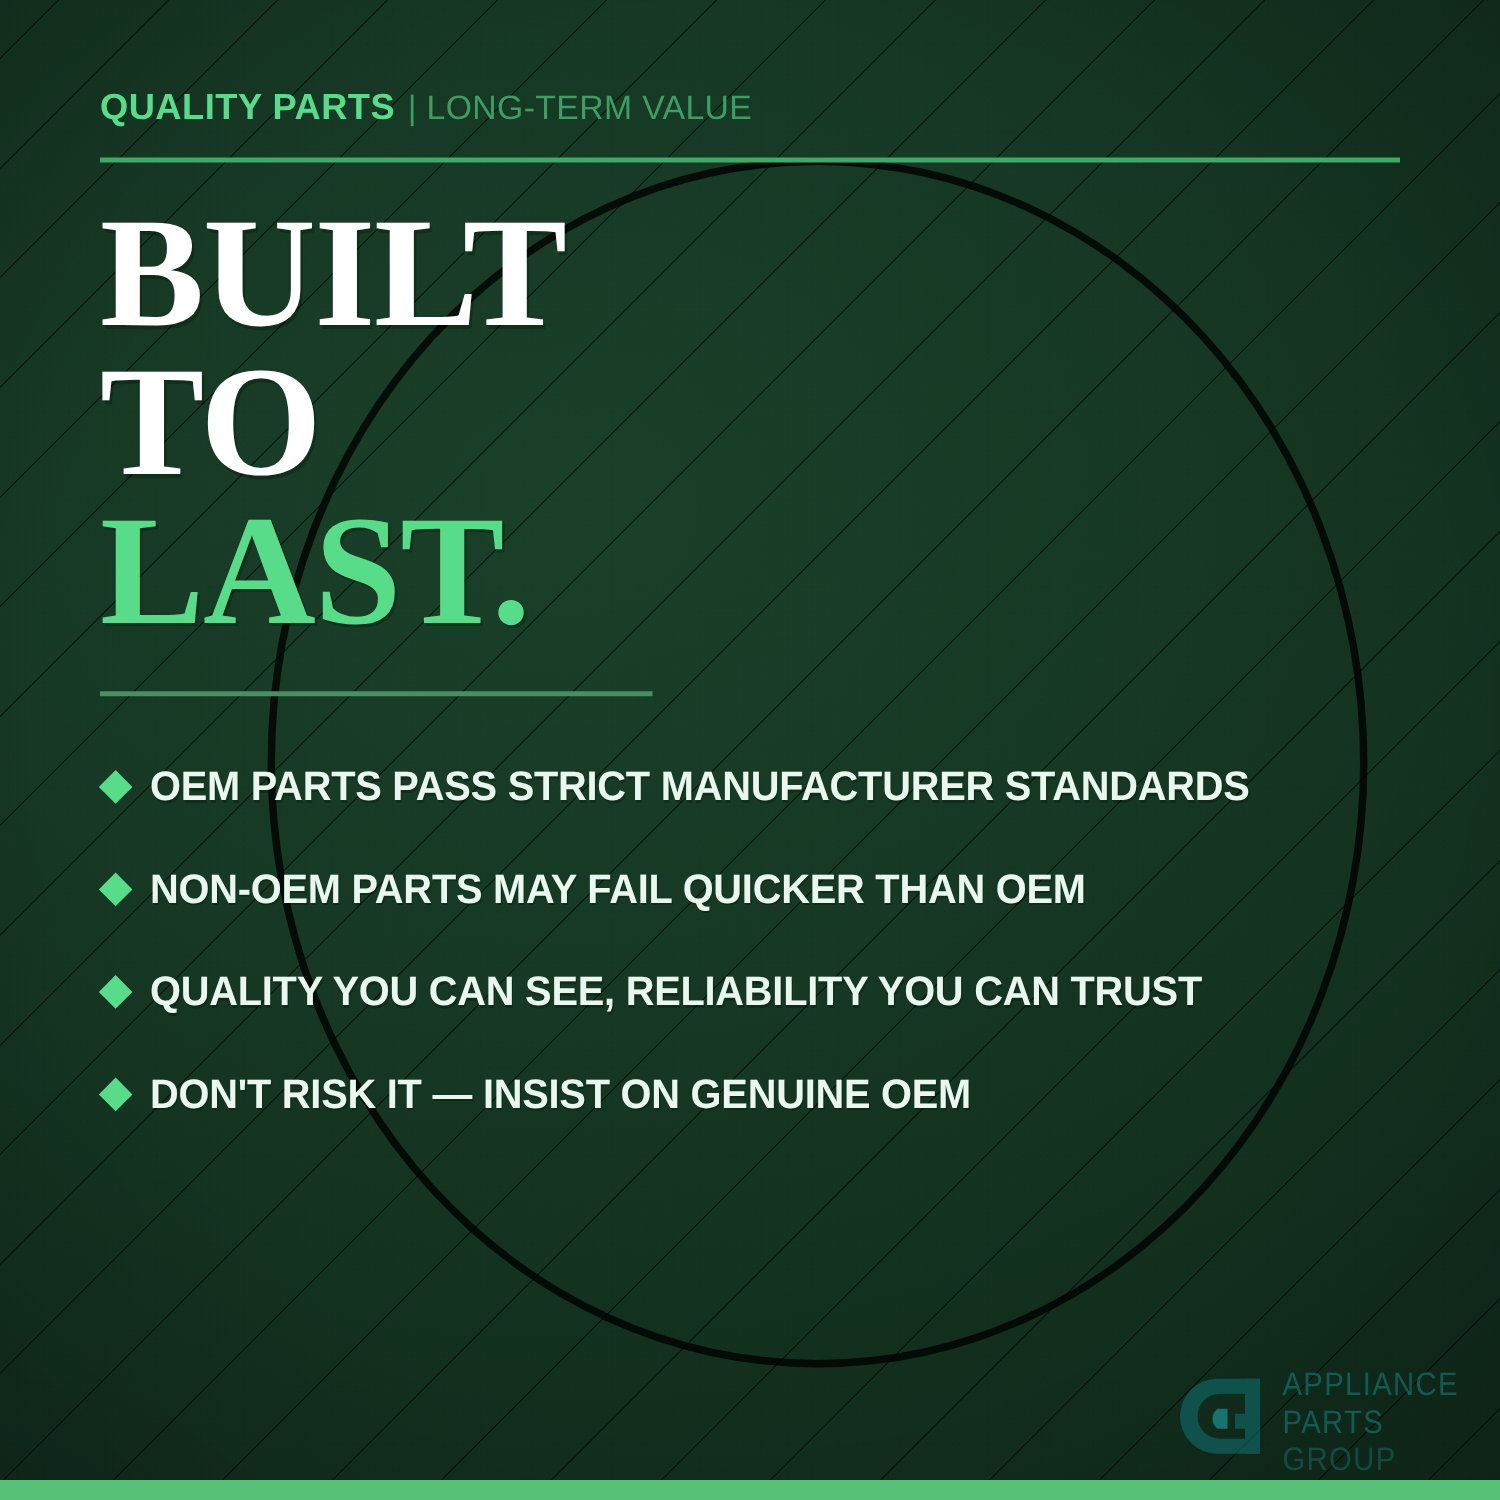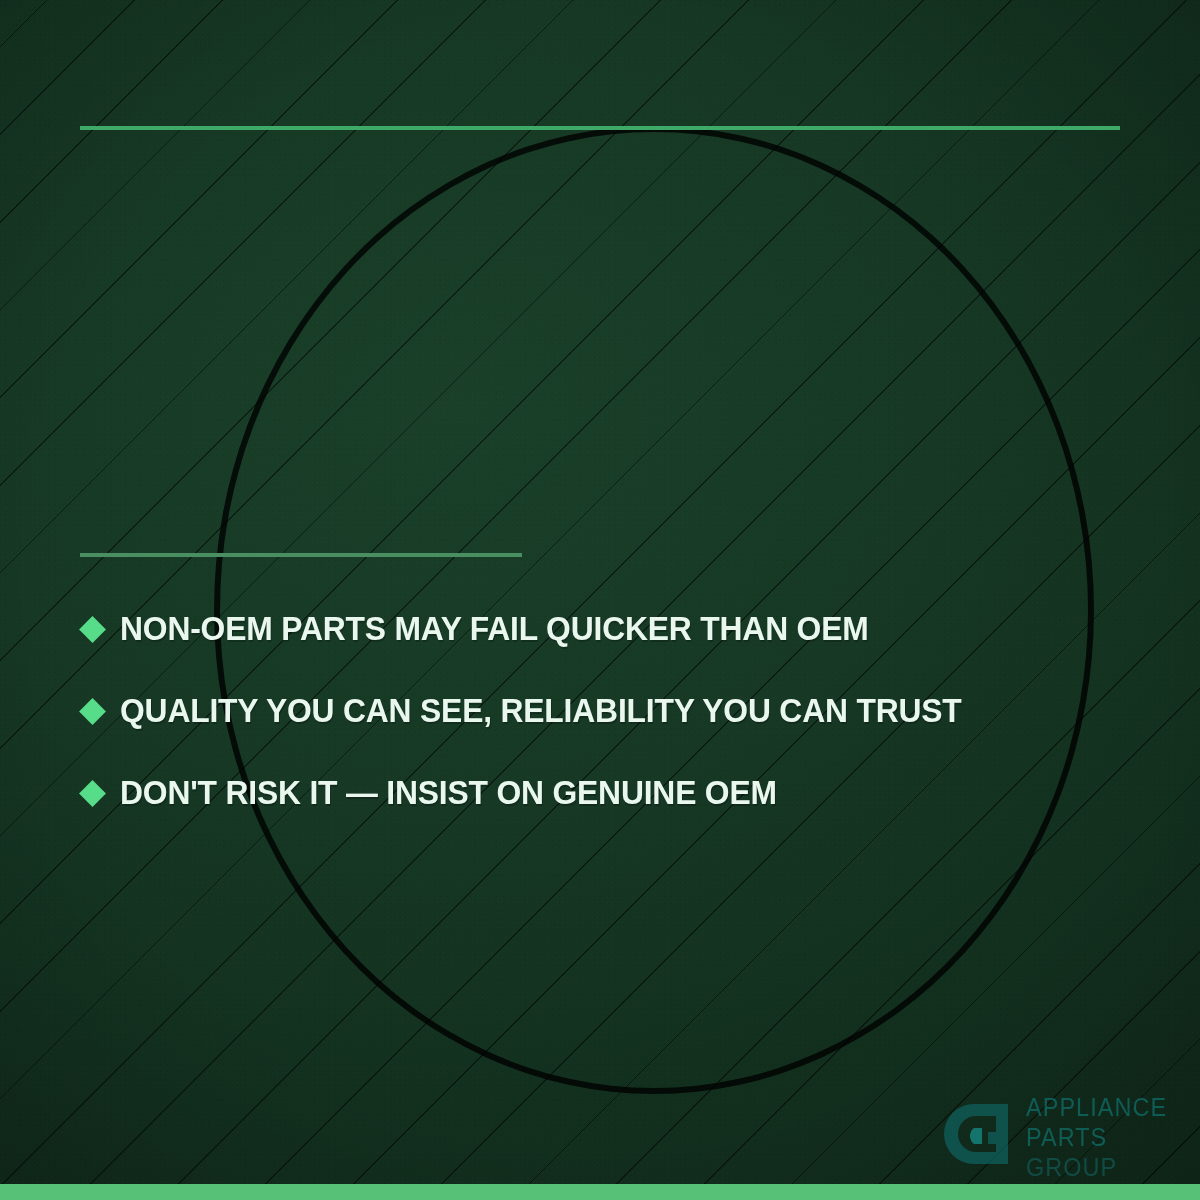--- a/index.html
+++ b/index.html
@@ -190,28 +190,40 @@
 <div id="poster">
 
   <div class="bg-base"></div>
   <div class="bg-stripes"></div>
   <div class="bg-noise"></div>
   <div class="bg-circle"></div>
   <div class="bg-vignette"></div>
 
   <div class="content">
 
+    <div class="eyebrow">
+      <span class="eyebrow-main">QUALITY PARTS</span><span class="eyebrow-sub">| LONG-TERM VALUE</span>
+    </div>
 
     <div class="rule-top"></div>
 
+    <div class="headline">
+      <span class="ln hl-white">BUILT</span>
+      <span class="ln hl-white">TO</span>
+      <span class="ln hl-green">LAST.</span>
+    </div>
 
     <div class="rule-mid"></div>
 
     <div class="bullets">
 
+      <div class="bullet-row">
+        <span class="diamond"></span>
+        <span class="bullet-text">OEM PARTS PASS STRICT MANUFACTURER STANDARDS</span>
+      </div>
 
       <div class="bullet-row">
         <span class="diamond"></span>
         <span class="bullet-text">NON-OEM PARTS MAY FAIL QUICKER THAN OEM</span>
       </div>
 
       <div class="bullet-row">
         <span class="diamond"></span>
         <span class="bullet-text">QUALITY YOU CAN SEE, RELIABILITY YOU CAN TRUST</span>
       </div>

